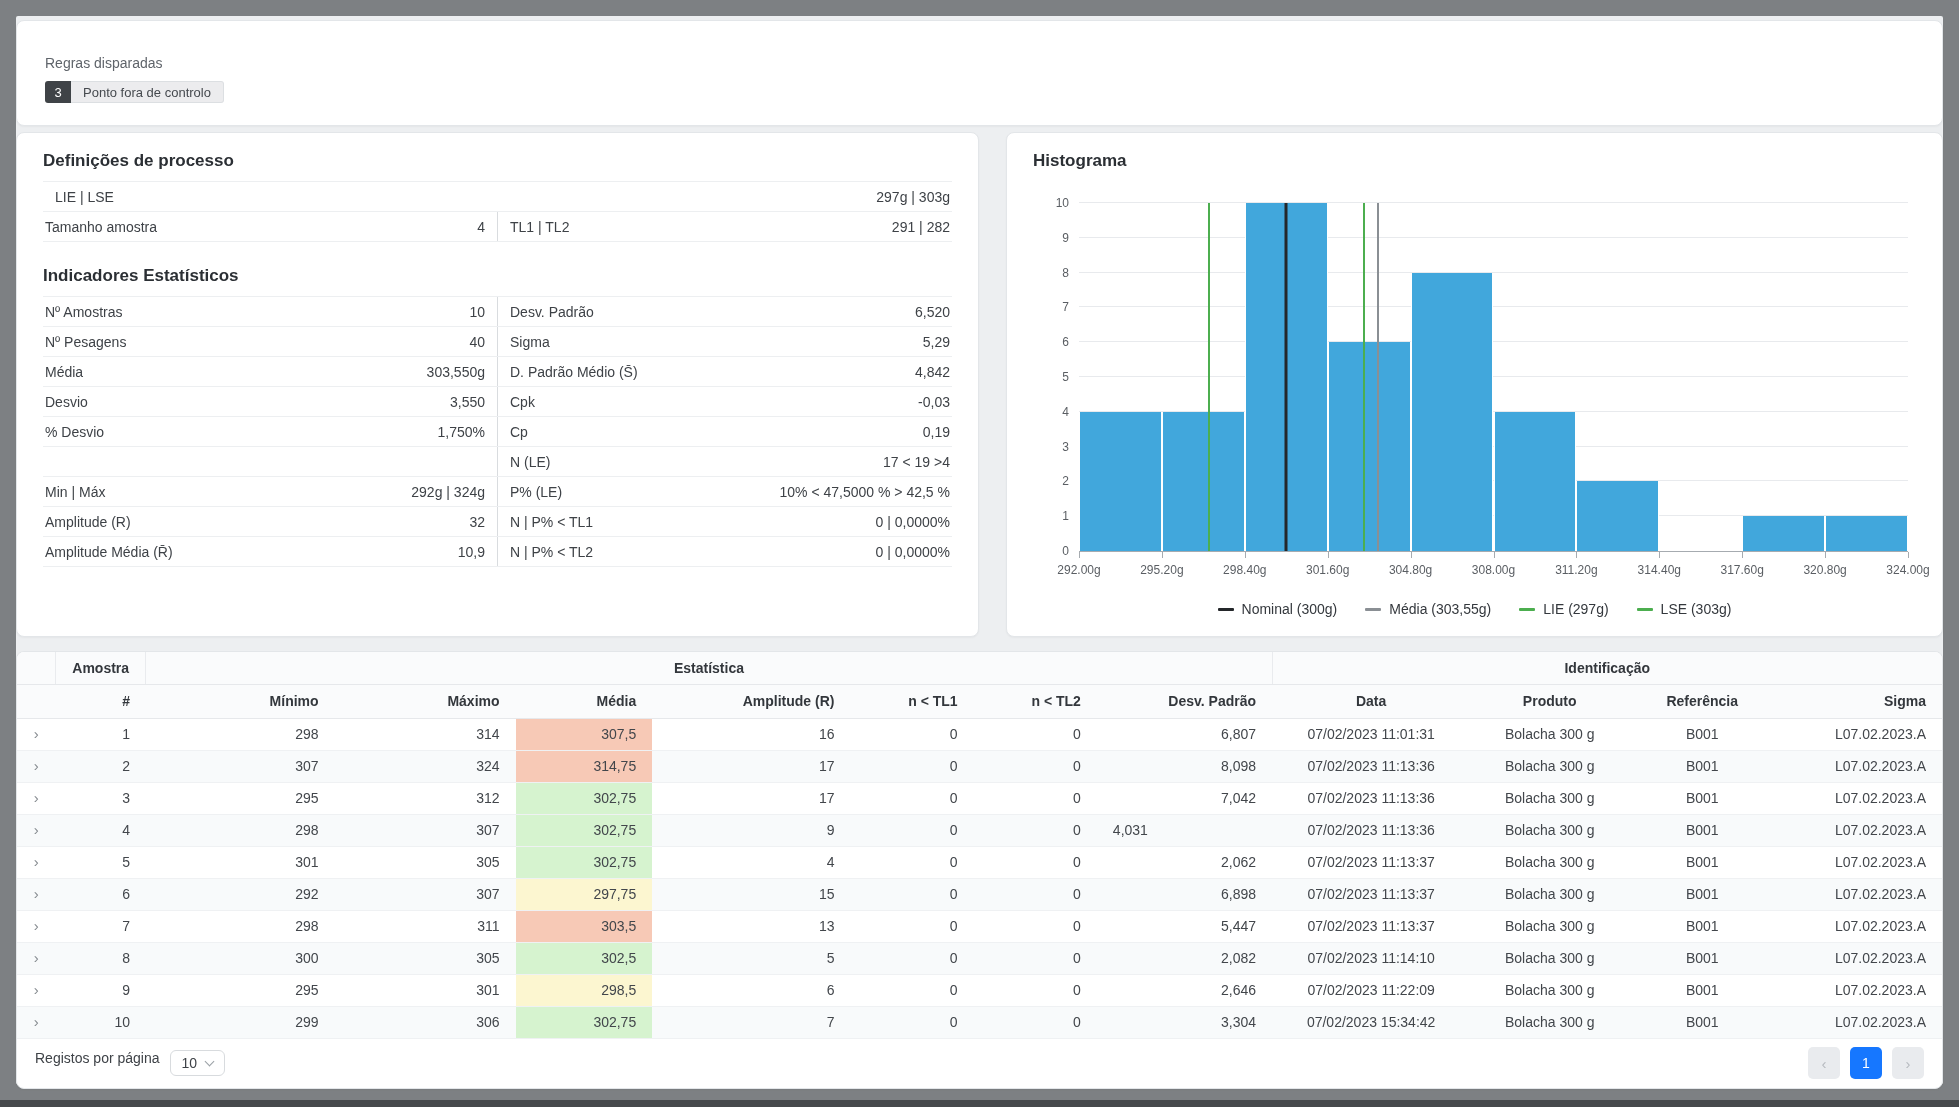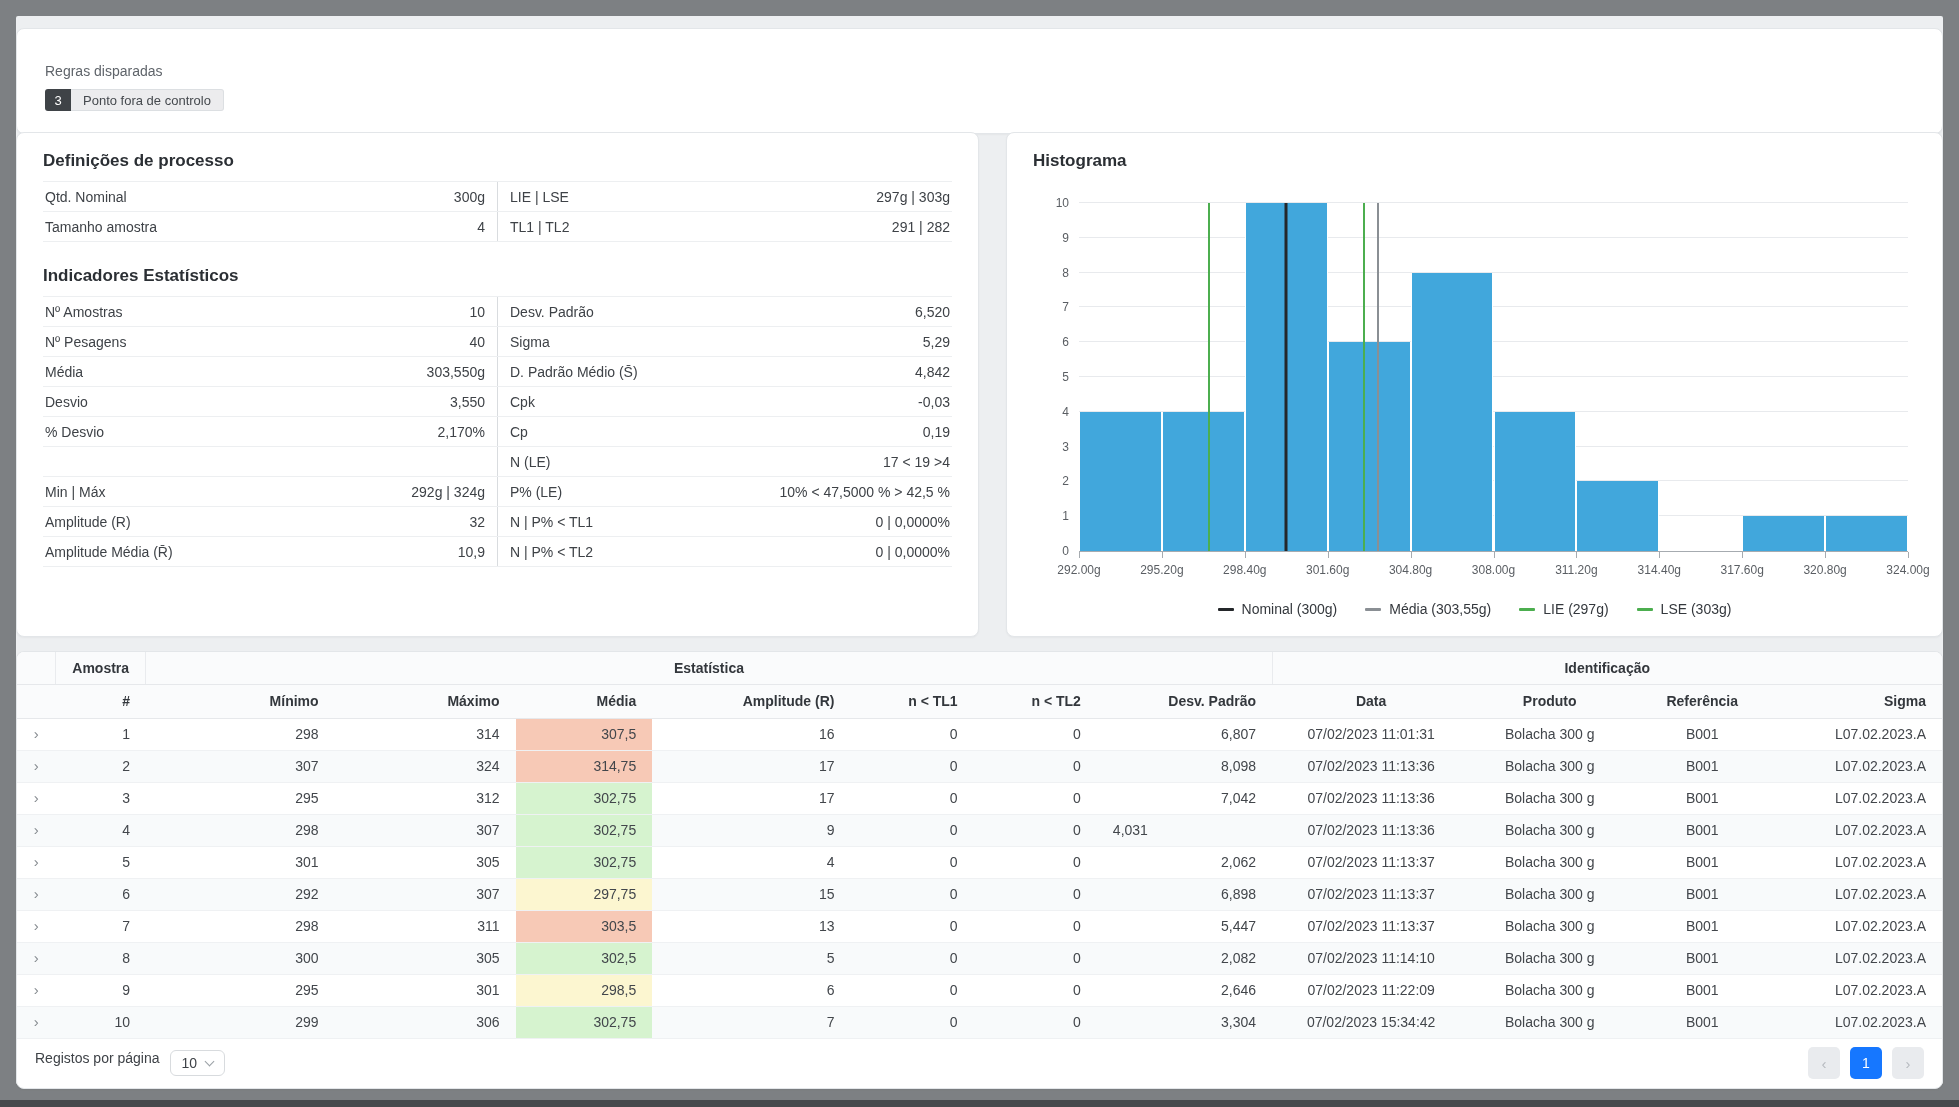--- a/index.html
+++ b/index.html
@@ -3,21 +3,21 @@
 <meta charset="utf-8">
 <style>
   *{box-sizing:border-box;margin:0;padding:0}
   html,body{width:1959px;height:1107px}
   body{position:relative;background:#7d8083;font-family:"Liberation Sans",sans-serif;color:#3c4045;overflow:hidden}
   .bottom-edge{position:absolute;left:0;bottom:0;width:100%;height:7px;background:#46494c}
   .frame{position:absolute;left:16px;top:16px;width:1927px;height:1068px;background:#edeff1;border-radius:2px}
   .panel{background:#fff;border:1px solid #e3e6e9;border-radius:8px;box-shadow:0 1px 2px rgba(0,0,0,.04)}
 
   
-  .top-card{position:absolute;left:0;top:12px;width:100%;height:106px;padding:34px 28px}
+  .top-card{position:absolute;left:0;top:4px;width:100%;height:106px;padding:34px 28px}
   .rules-title{font-size:14px;color:#5f646a}
   .rules-row{display:inline-flex;align-items:stretch;margin-top:10px;cursor:pointer}
   .rule-badge{min-width:26px;height:22px;padding:0 7px;border-radius:3px 0 0 3px;background:#3f4347;color:#fff;font-size:13px;display:inline-flex;align-items:center;justify-content:center}
   .rule-chip{height:22px;padding:0 12px;background:#ececee;border:1px solid #dcdfe2;border-left:none;border-radius:0 3px 3px 0;font-size:13px;color:#45494e;display:inline-flex;align-items:center}
 
   
   .mid{position:absolute;left:0;top:116px;width:100%;height:505px;display:flex;gap:27px}
   .left-panel{width:963px;padding:18px 26px}
   .right-panel{flex:1;padding:18px 26px 12px;display:flex;flex-direction:column}
   .panel-title{font-size:17px;font-weight:700;color:#2b2f34;margin:0 0 10px}
@@ -80,24 +80,20 @@
       <span class="rule-chip">Ponto fora de controlo</span>
     </div>
   </section>
 
   <div class="mid">
 
     <section class="panel left-panel">
       <h2 class="panel-title">Definições de processo</h2>
       <div class="stat-table" id="process-table">
           <div class="stat-row">
-            <div class="stat-half first">
-              <span class="stat-label">Qtd. Nominal</span>
-              <span class="stat-value">300g</span>
-            </div>
             <div class="stat-half second">
               <span class="stat-label">LIE | LSE</span>
               <span class="stat-value">297g | 303g</span>
             </div>
           </div>
           <div class="stat-row">
             <div class="stat-half first">
               <span class="stat-label">Tamanho amostra</span>
               <span class="stat-value">4</span>
             </div>
@@ -145,21 +141,21 @@
               <span class="stat-value">3,550</span>
             </div>
             <div class="stat-half second">
               <span class="stat-label">Cpk</span>
               <span class="stat-value">-0,03</span>
             </div>
           </div>
           <div class="stat-row">
             <div class="stat-half first">
               <span class="stat-label">% Desvio</span>
-              <span class="stat-value">2,170%</span>
+              <span class="stat-value">1,750%</span>
             </div>
             <div class="stat-half second">
               <span class="stat-label">Cp</span>
               <span class="stat-value">0,19</span>
             </div>
           </div>
           <div class="stat-row">
             <div class="stat-half first">
               <span class="stat-label"></span>
               <span class="stat-value"></span>

